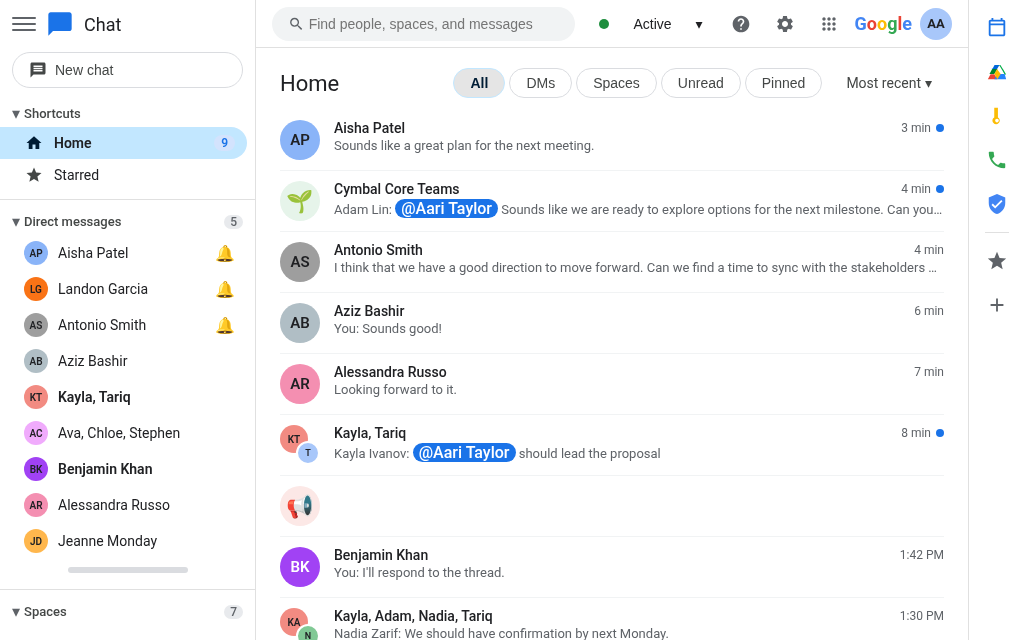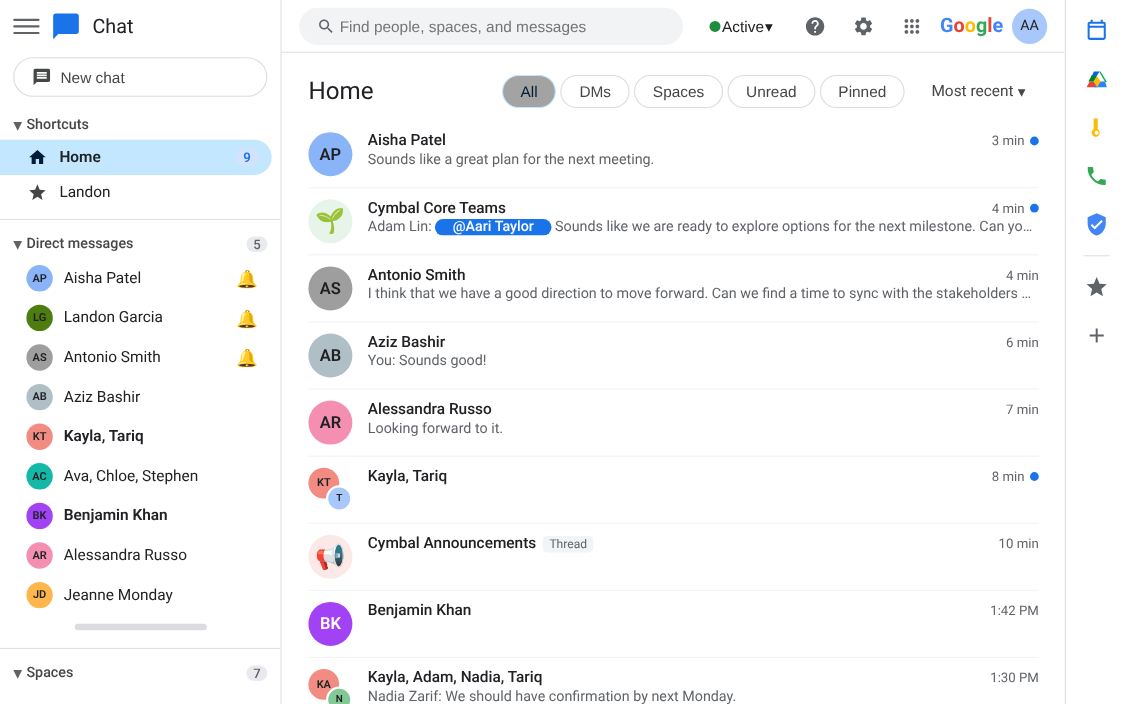--- a/index.html
+++ b/index.html
@@ -31,48 +31,48 @@
     .rail-icon { width: 40px; height: 40px; border-radius: 8px; display: flex; align-items: center; justify-content: center; cursor: pointer; color: #444746; font-size: 18px; }
     .rail-icon.active-blue { color: #1a73e8; }
     .rail-divider { width: 24px; height: 1px; background: #e0e0e0; margin: 4px 0; }
 
     
     .main { flex: 1; display: flex; flex-direction: column; overflow: hidden; }
     .top-bar { height: 48px; display: flex; align-items: center; padding: 0 16px; gap: 12px; border-bottom: 1px solid #e0e0e0; }
     .search-box { flex: 1; max-width: 600px; display: flex; align-items: center; gap: 4px; background: #f1f3f4; border-radius: 24px; padding: 8px 16px; justify-content: center; }
     .search-box input { border: none; background: transparent; outline: none; font-size: 14px; color: #202124; width: 100%; }
     .top-bar-right { margin-left: auto; display: flex; align-items: center; gap: 8px; }
-    .active-btn { display: flex; align-items: center; gap: 1px; padding: 6px 12px; border-radius: 20px; border: none; cursor: pointer; font-size: 14px; background: transparent; color: #202124; }
+    .active-btn { display: flex; align-items: center; gap: 24px; padding: 6px 12px; border-radius: 20px; border: none; cursor: pointer; font-size: 14px; background: transparent; color: #202124; }
     .active-dot { width: 10px; height: 10px; background: #1e8e3e; border-radius: 50%; }
     .top-bar-icon { width: 36px; height: 36px; border-radius: 50%; display: flex; align-items: center; justify-content: center; cursor: pointer; color: #5f6368; }
     .google-logo { font-size: 18px; font-weight: 700; }
     .g { color: #4285f4; } .o1 { color: #ea4335; } .o2 { color: #fbbc04; } .gl { color: #34a853; } .e { color: #ea4335; } .gend { color: #4285f4; }
-    .avatar-circle { width: 32px; height: 32px; border-radius: 50%; background: #a8c7fa; display: flex; align-items: center; justify-content: center; font-size: 13px; font-weight: 400; cursor: pointer; }
+    .avatar-circle { width: 32px; height: 32px; border-radius: 50%; background: #a8c7fa; display: flex; align-items: center; justify-content: center; font-size: 13px; font-weight: 700; cursor: pointer; }
 
     
     .home-content { flex: 1; overflow-y: auto; padding: 0 24px; }
     .home-header { display: flex; align-items: center; gap: 12px; padding: 20px 0 12px; }
     .home-title { font-size: 22px; font-weight: 400; color: #202124; }
     .filter-tabs { display: flex; align-items: center; gap: 4px; margin-left: auto; }
     .filter-tab { padding: 6px 16px; border-radius: 20px; border: 1px solid #dadce0; cursor: pointer; font-size: 14px; color: #444746; background: #fff; }
-    .filter-tab.selected { background: #a3a3a3; border-color: #c2e7ff; color: #001d35; font-weight: 400; }
+    .filter-tab.selected { background: #e5e5e5; border-color: #c2e7ff; color: #001d35; font-weight: 700; }
     .sort-btn { display: flex; align-items: center; gap: 4px; padding: 6px 12px; border-radius: 20px; cursor: pointer; font-size: 14px; color: #444746; margin-left: 8px; }
 
     
     .msg-list { display: flex; flex-direction: column; }
     .msg-row { display: flex; align-items: flex-start; gap: 14px; padding: 10px 0; border-bottom: 1px solid #f1f3f4; cursor: pointer; }
     .msg-avatar { width: 40px; height: 40px; border-radius: 50%; background: #e8eaed; display: flex; align-items: center; justify-content: center; font-size: 15px; font-weight: 600; flex-shrink: 0; overflow: hidden; }
     .msg-body { flex: 1; min-width: 0; }
     .msg-top { display: flex; align-items: center; gap: 6px; }
     .msg-name { font-size: 14px; font-weight: 500; color: #202124; }
     .msg-thread-badge { font-size: 11px; color: #5f6368; background: #f1f3f4; border-radius: 4px; padding: 1px 6px; }
     .msg-time { margin-left: auto; font-size: 12px; color: #5f6368; display: flex; align-items: center; gap: 5px; }
     .unread-dot { width: 8px; height: 8px; background: #1a73e8; border-radius: 50%; flex-shrink: 0; }
     .msg-preview { font-size: 13px; color: #5f6368; white-space: nowrap; overflow: hidden; text-overflow: ellipsis; margin-top: 2px; }
-    .mention-chip { display: inline-flex; align-items: center; background: #1a73e8; color: #fff; border-radius: 10px; padding: 0 16px; font-size: 13px; font-weight: 500; }
+    .mention-chip { display: inline-flex; align-items: center; background: #1a73e8; color: #fff; border-radius: 10px; padding: 0 6px; font-size: 16px; font-weight: 500; }
     .group-avatar-wrapper { position: relative; width: 40px; height: 40px; flex-shrink: 0; }
     .group-avatar-wrapper .av1 { position: absolute; top: 0; left: 0; width: 28px; height: 28px; border-radius: 50%; background: #e8eaed; overflow: hidden; }
     .group-avatar-wrapper .av2 { position: absolute; bottom: 0; right: 0; width: 24px; height: 24px; border-radius: 50%; background: #c5cae9; border: 2px solid #fff; overflow: hidden; }
   </style>
 </head>
 <body>
 
 <div class="sidebar">
 
   <div class="sidebar-header">
@@ -107,41 +107,41 @@
       </div>
       <span>Home</span>
       <span class="badge">9</span>
     </div>
     <div class="nav-item">
       <div class="nav-icon">
         <svg width="18" height="18" viewBox="0 0 24 24" fill="#444746">
             <path d="M12 17.27L18.18 21l-1.64-7.03L22 9.24l-7.19-.61L12 2 9.19 8.63 2 9.24l5.46 4.73L5.82 21z"></path>
           </svg>
       </div>
-      <span>Landon</span>
+      <span>Starred</span>
     </div>
   </div>
 
   <div class="divider"></div>
 
   <div class="section">
     <div class="section-header">
       <span class="chevron">▾</span>
       <span>Direct messages</span>
       <span class="section-count">5</span>
     </div>
     <div class="nav-item">
       <div class="dm-avatar" style="background:#8ab4f8">
           <span>AP</span>
         </div>
       <span>Aisha Patel</span>
       <span class="bell">🔔</span>
     </div>
     <div class="nav-item">
-      <div class="dm-avatar" style="background:#4d7c0f">
+      <div class="dm-avatar" style="background:#f97316">
           <span>LG</span>
         </div>
       <span>Landon Garcia</span>
       <span class="bell">🔔</span>
     </div>
     <div class="nav-item">
       <div class="dm-avatar" style="background:#9e9e9e">
           <span>AS</span>
         </div>
       <span>Antonio Smith</span>
@@ -153,21 +153,21 @@
         </div>
       <span>Aziz Bashir</span>
     </div>
     <div class="nav-item">
       <div class="dm-avatar" style="background:#f28b82">
           <span>KT</span>
         </div>
       <span style="font-weight:600">Kayla, Tariq</span>
     </div>
     <div class="nav-item">
-      <div class="dm-avatar" style="background:#14b8a6">
+      <div class="dm-avatar" style="background:#f0abfc">
           <span>AC</span>
         </div>
       <span>Ava, Chloe, Stephen</span>
     </div>
     <div class="nav-item">
       <div class="dm-avatar" style="background:#a142f4">
           <span>BK</span>
         </div>
       <span style="font-weight:600">Benjamin Khan</span>
     </div>
@@ -336,47 +336,42 @@
           <div class="av2" style="background:#a8c7fa;display:flex;align-items:center;justify-content:center;font-size:9px;font-weight:600">T</div>
         </div>
         <div class="msg-body">
           <div class="msg-top">
             <span class="msg-name">Kayla, Tariq</span>
             <div class="msg-time">
               <span>8 min</span>
               <div class="unread-dot"></div>
             </div>
           </div>
+          <div class="msg-preview">Kayla Ivanov: <span class="mention-chip">@Aari Taylor</span> should lead the proposal</div>
         </div>
       </div>
 
       <div class="msg-row">
         <div class="msg-avatar" style="background:#fce8e6;font-size:22px">📢</div>
         <div class="msg-body">
-          <div class="msg-top">
-            <span class="msg-name">Cymbal Announcements</span>
-            <span class="msg-thread-badge">Thread</span>
-            <div class="msg-time">
-                <span>10 min</span>
-              </div>
-          </div>
         </div>
       </div>
 
       <div class="msg-row">
         <div class="msg-avatar" style="background:#a142f4">
             <span style="color:#fff">BK</span>
           </div>
         <div class="msg-body">
           <div class="msg-top">
             <span class="msg-name">Benjamin Khan</span>
             <div class="msg-time">
                 <span>1:42 PM</span>
               </div>
           </div>
+          <div class="msg-preview">You: I'll respond to the thread.</div>
         </div>
       </div>
 
       <div class="msg-row">
         <div class="group-avatar-wrapper">
           <div class="av1" style="background:#f28b82;display:flex;align-items:center;justify-content:center;font-size:10px;font-weight:600">KA</div>
           <div class="av2" style="background:#81c995;display:flex;align-items:center;justify-content:center;font-size:9px;font-weight:600">N</div>
         </div>
         <div class="msg-body">
           <div class="msg-top">

